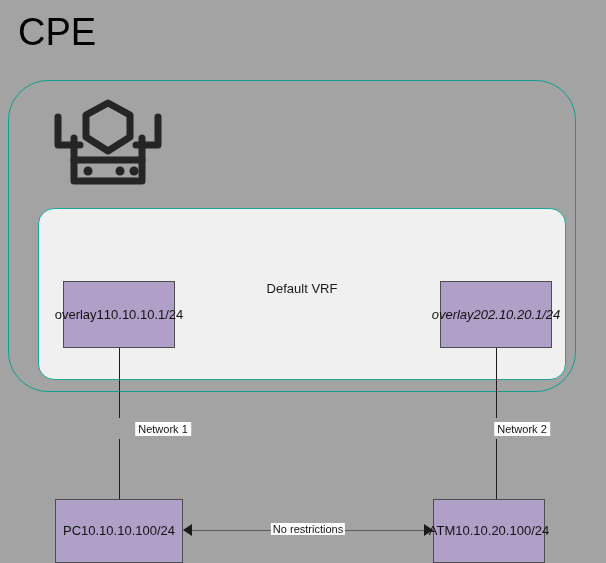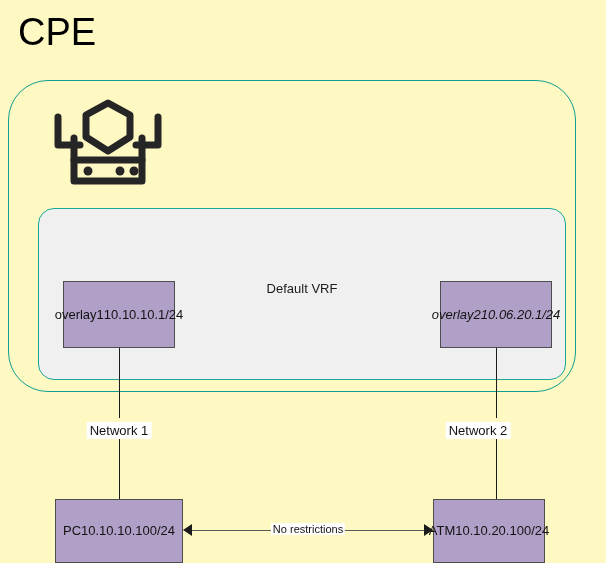--- a/index.html
+++ b/index.html
@@ -4,21 +4,21 @@
 <style>
   html, body {
     margin: 0;
     padding: 0;
     background: #ffffff;
   }
   #canvas {
     position: relative;
     width: 606px;
     height: 563px;
-    background: #fef9c3;
+    background: #a3a3a3;
     font-family: "Liberation Sans", sans-serif;
     overflow: hidden;
   }
 
   
   #page-title {
     position: absolute;
     left: 18px;
     top: 10px;
     font-size: 38px;
@@ -101,26 +101,27 @@
     width: 0;
     border-left: 1.4px solid #1b1b1b;
   }
   #vlink-1-top    { left: 119px; top: 348px; height: 70px; }
   #vlink-1-bottom { left: 119px; top: 439px; height: 60px; }
   #vlink-2-top    { left: 496px; top: 348px; height: 70px; }
   #vlink-2-bottom { left: 496px; top: 439px; height: 60px; }
 
   .vlink-label {
     position: absolute;
-    font-size: 13px;
+    font-size: 11px;
     color: #121212;
     background: #ffffff;
     padding: 1px 3px;
     white-space: nowrap;
     transform: translateX(-50%);
+    margin-left: 44px;
   }
   #label-net1 { left: 119px; top: 422px; }
   #label-net2 { left: 478px; top: 422px; }
 
   
   #hlink-line {
     position: absolute;
     left: 190px;
     top: 530px;
     width: 243px;
@@ -185,21 +186,21 @@
     <div id="vrf-label">Default VRF</div>
   </div>
 
   <div class="devbox" id="box-overlay1">
     <span class="dev-name">overlay1</span>
     <span class="dev-addr">10.10.10.1/24</span>
   </div>
 
   <div class="devbox" id="box-overlay2">
     <span class="dev-name">overlay2</span>
-    <span class="dev-addr">10.06.20.1/24</span>
+    <span class="dev-addr">02.10.20.1/24</span>
   </div>
 
   <div class="vlink" id="vlink-1-top"></div>
   <div class="vlink" id="vlink-1-bottom"></div>
   <div class="vlink-label" id="label-net1">Network 1</div>
 
   <div class="vlink" id="vlink-2-top"></div>
   <div class="vlink" id="vlink-2-bottom"></div>
   <div class="vlink-label" id="label-net2">Network 2</div>
 

